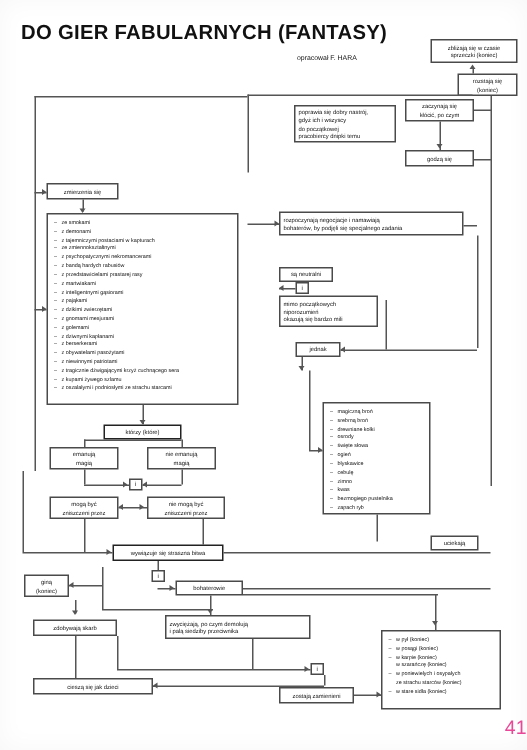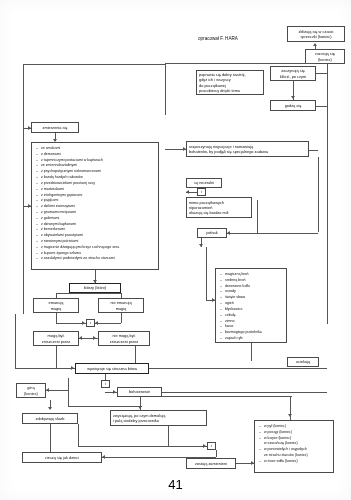--- a/index.html
+++ b/index.html
@@ -15,21 +15,21 @@
     position:absolute;left:14px;top:14px;
     font-size:13.5px;font-weight:bold;letter-spacing:0.2px;
     white-space:nowrap;
   }
   .byline{
     position:absolute;left:198px;top:36px;
     font-size:4.6px;white-space:nowrap;
   }
   .pagenum{
     position:absolute;left:0;right:0;top:477px;
-    text-align:center;font-size:13px;color:#000000;
+    text-align:right;font-size:13px;color:#ec4899;
   }
 
   
   .node{
     position:absolute;box-sizing:border-box;
     border:1px solid #4a4a4a;background:#fff;
     font-size:3.9px;line-height:1.32;
     padding:1.5px 2px;
     display:flex;align-items:center;
     color:#111;
@@ -73,20 +73,21 @@
 
   
   .scanshade{position:absolute;inset:0;pointer-events:none;
     box-shadow: inset 0 0 18px rgba(0,0,0,0.035);}
 </style>
 </head>
 <body>
 
 <div class="page">
 
+  <div class="title">DO GIER FABULARNYCH (FANTASY)</div>
   <div class="byline">opracował F. HARA</div>
 
   <div class="node center" style="left:287px;top:26px;width:58px;height:16px;">
     <span class="txt">zbliżają się w czasie
 sprzeczki (koniec)</span>
   </div>
   <div class="ar up" style="left:313px;top:43px;"></div>
   <div class="ln lnv" style="left:315px;top:46px;height:18px;"></div>
 
   <div class="node center" style="left:305px;top:49px;width:40px;height:15px;">

